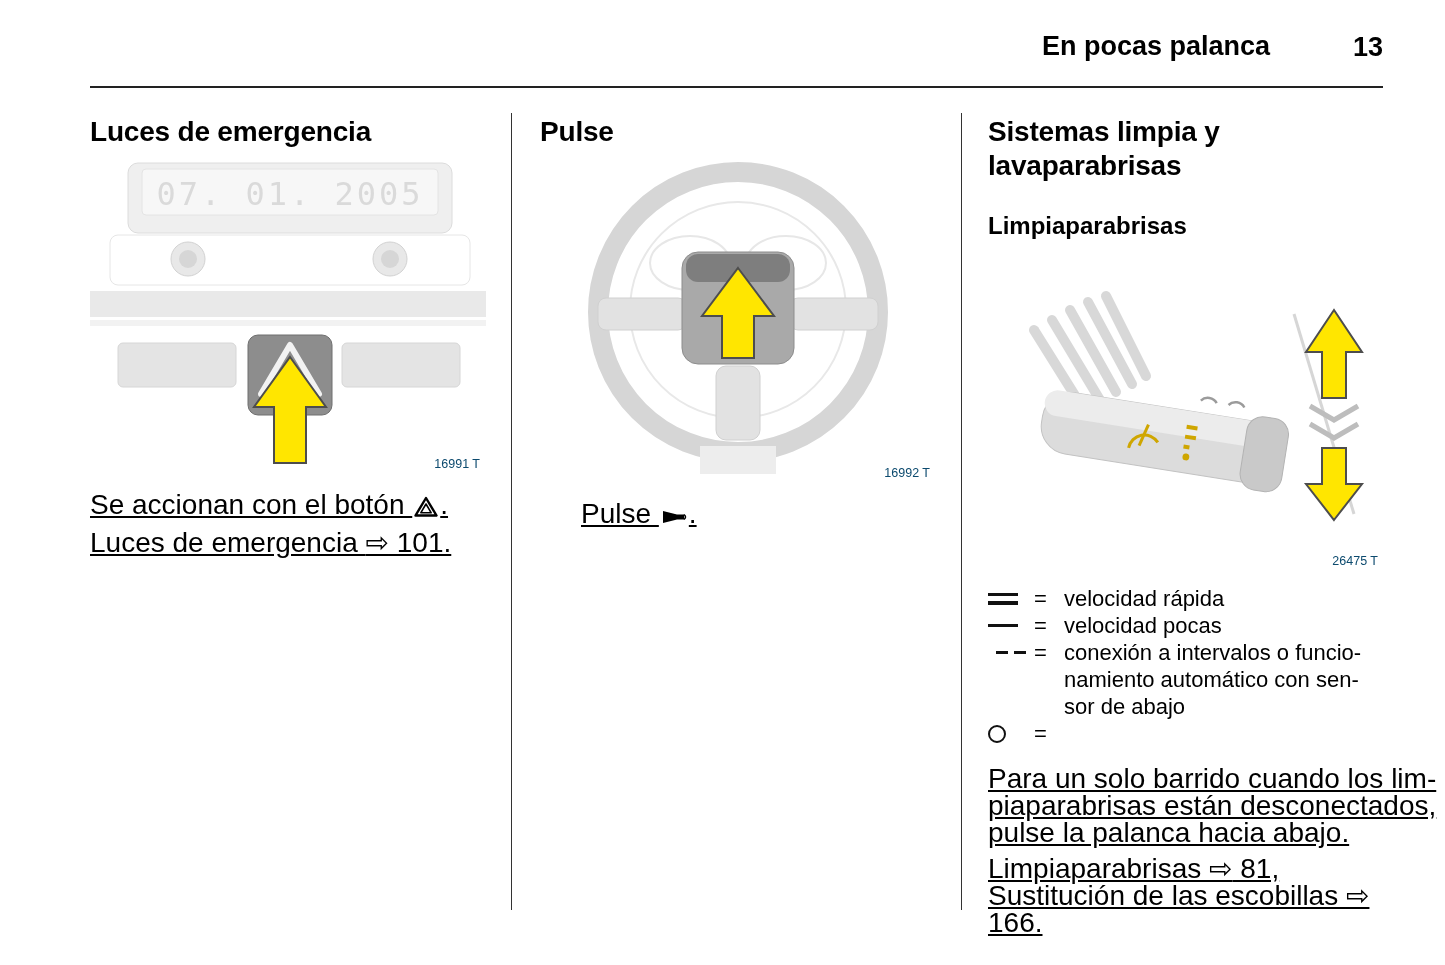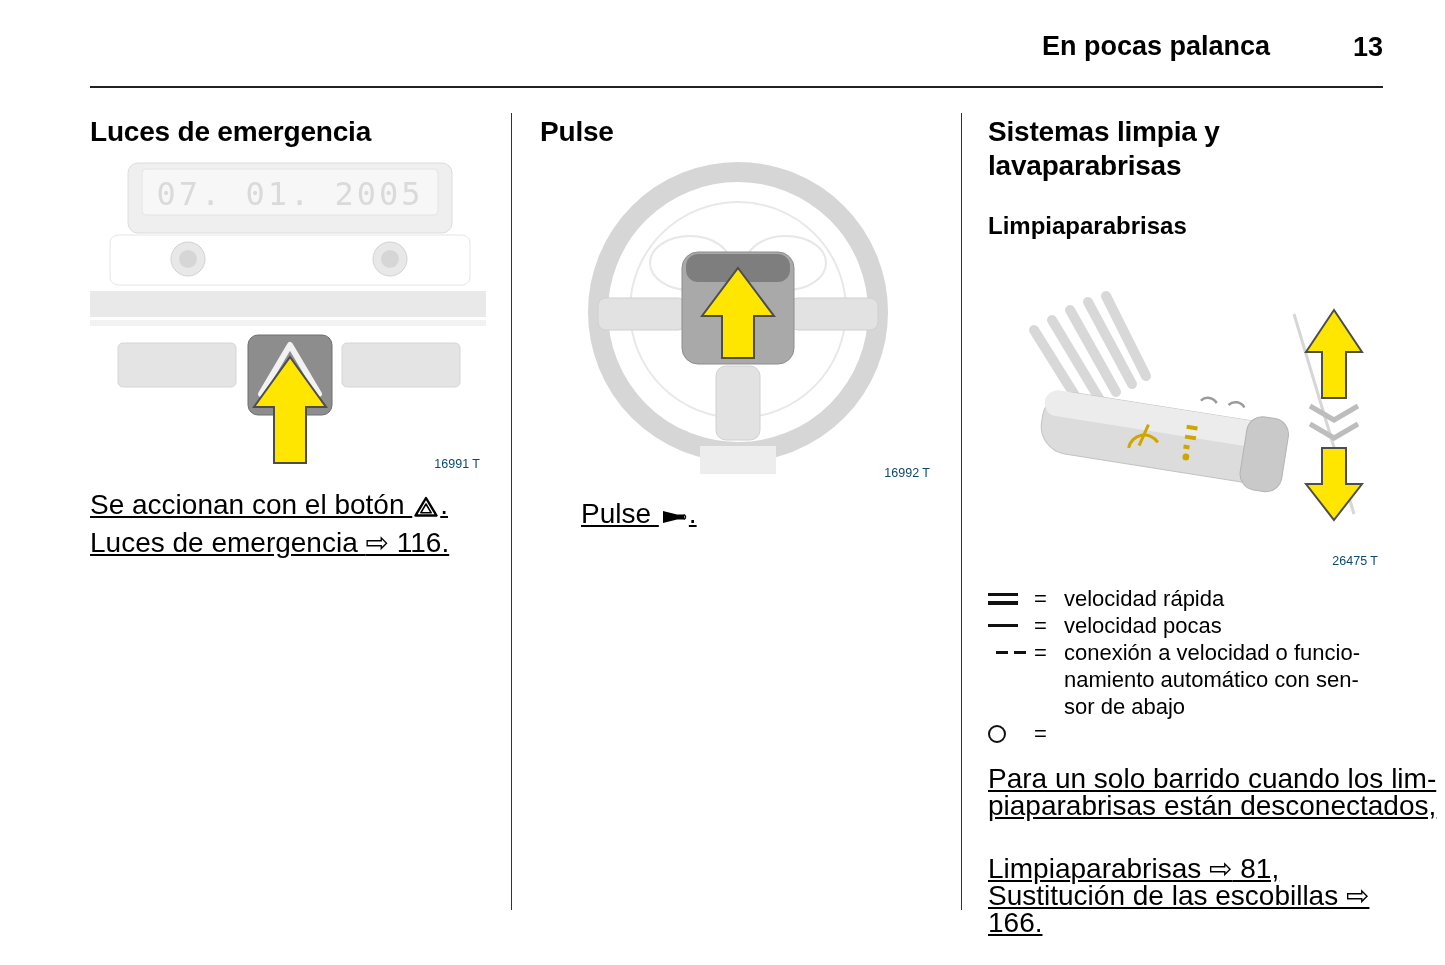--- a/index.html
+++ b/index.html
@@ -82,21 +82,21 @@
         <polygon points="200,196 236,246 216,246 216,302 184,302 184,246 164,246" fill="#ffe600" stroke="#4d4d4d" stroke-width="2"></polygon>
       </svg>
       <span class="figcap">16991 T</span>
     </div>
 
     <p class="body-text" style="top:378px;"><span>Se accionan con el botón </span><svg class="inline-icon" width="24" height="21" viewBox="0 0 24 21">
           <path d="M12 2 L22.5 19.5 H1.5 Z" fill="none" stroke="#000" stroke-width="2.4" stroke-linejoin="round"></path>
           <path d="M12 8 L17.2 16.8 H6.8 Z" fill="none" stroke="#000" stroke-width="1.6" stroke-linejoin="round"></path>
         </svg><span>.</span></p>
 
-    <p class="body-text" style="top:416px;"><span>Luces de emergencia </span><span class="ref-arrow">⇨</span><span> 116.</span></p>
+    <p class="body-text" style="top:416px;"><span>Luces de emergencia </span><span class="ref-arrow">⇨</span><span> 101.</span></p>
   </section>
 
   <section class="col col-mid">
     <h1 class="col-title" style="top:2px;">Pulse</h1>
 
     <div class="figure" style="top:47px;height:322px;">
       <svg width="396" height="322" viewBox="0 0 396 322">
         <circle cx="198" cy="152" r="140" fill="none" stroke="#d6d6d6" stroke-width="20"></circle>
         <circle cx="198" cy="150" r="108" fill="none" stroke="#e8e8e8" stroke-width="2"></circle>
         <ellipse cx="150" cy="103" rx="40" ry="27" fill="none" stroke="#e7e7e7" stroke-width="2"></ellipse>
@@ -179,34 +179,35 @@
         <span class="eq">=</span>
         <span class="ltext">velocidad pocas</span>
       </div>
       <div class="legend-row">
         <span class="sym sym-row">
             <i class="dash"></i>
             <i class="dash"></i>
           </span>
         <span class="eq">=</span>
         <span class="ltext">
-          <span class="lline">conexión a velocidad o funcio-</span>
+          <span class="lline">conexión a intervalos o funcio-</span>
           <span class="lline">namiento automático con sen-</span>
           <span class="lline">sor de abajo</span>
         </span>
       </div>
       <div class="legend-row">
         <span class="sym">
             <i class="circle"></i>
           </span>
         <span class="eq">=</span>
       </div>
     </div>
 
     <p class="body-text para1">
       <span class="lline">Para un solo barrido cuando los lim-</span>
       <span class="lline">piaparabrisas están desconectados,</span>
+      <span class="lline">pulse la palanca hacia abajo.</span>
     </p>
 
     <p class="body-text para2"><span>Limpiaparabrisas </span><span class="ref-arrow">⇨</span><span> 81, Sustitución de las escobillas </span><span class="ref-arrow">⇨</span><span> 166.</span></p>
   </section>
 
 </div>
 
 </body></html>

